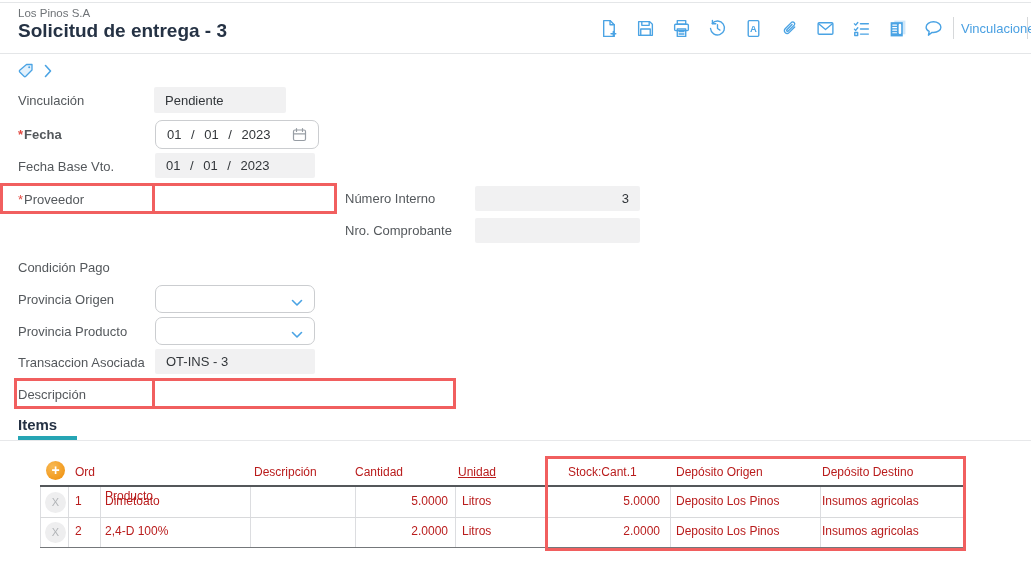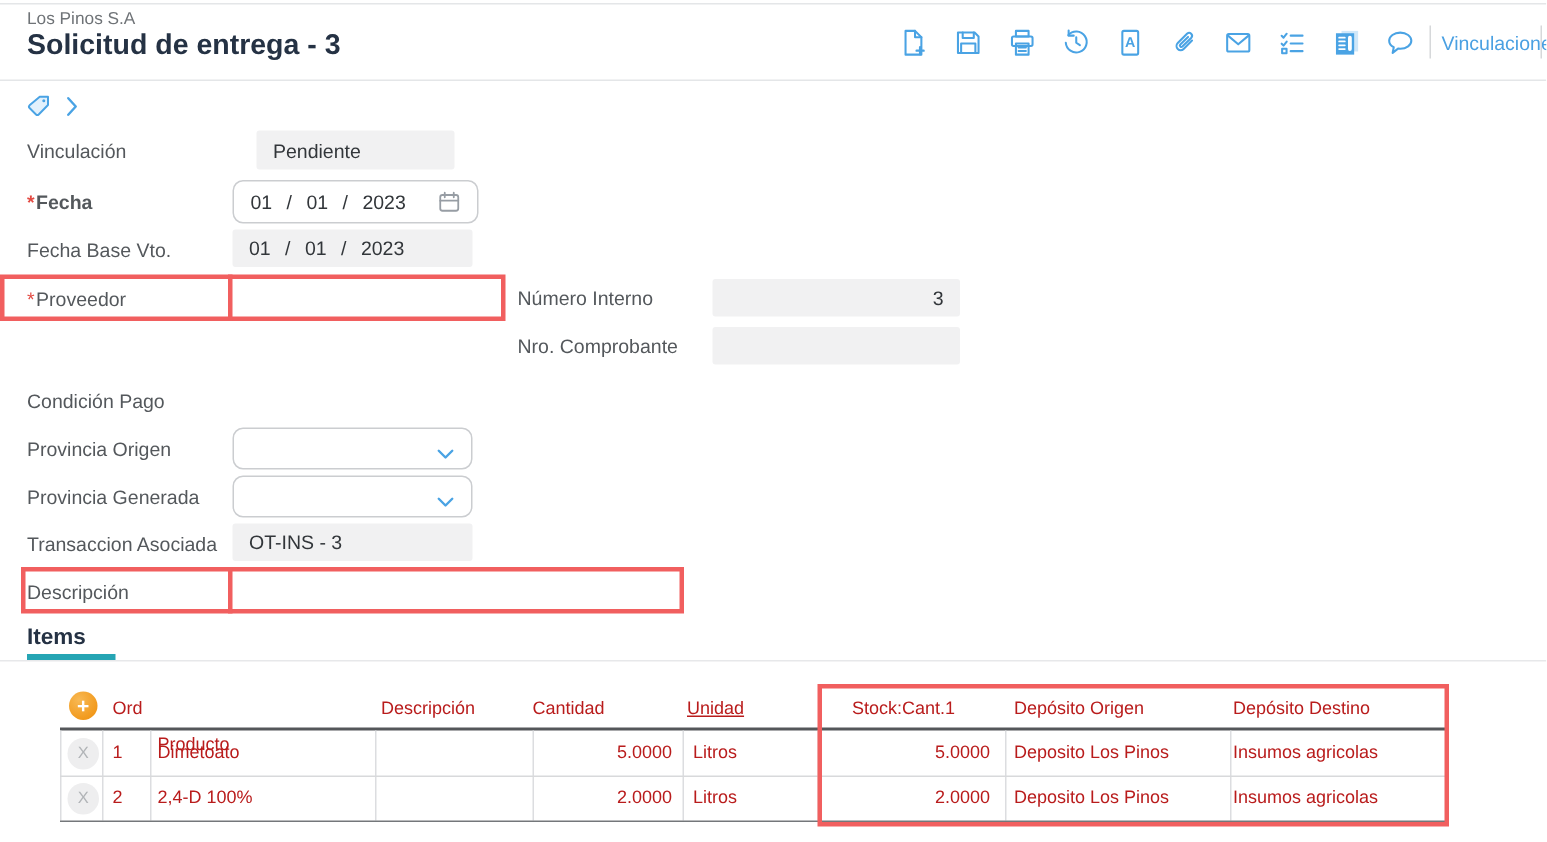--- a/index.html
+++ b/index.html
@@ -124,21 +124,21 @@
         <circle cx="12.2" cy="5.2" r="1" fill="#4aa3e4" stroke="none"></circle>
       </svg>
   </span>
   <span class="abs ic" style="left:44px;top:64px;width:9px;height:14px;">
     <svg viewBox="0 0 9 14">
         <path d="M1.5 1.5l5 5.5-5 5.5" stroke-width="1.6"></path>
       </svg>
   </span>
 
   <div class="lbl" style="left:18px;top:93px;">Vinculación</div>
-  <div class="fld ro" style="left:171px;top:87px;width:132px;height:26px;">
+  <div class="fld ro" style="left:154px;top:87px;width:132px;height:26px;">
     <span>Pendiente</span>
   </div>
 
   <div class="lbl" style="left:18px;top:127px;font-weight:bold;"><span class="req">*</span><span>Fecha</span></div>
   <div class="fld ed" style="left:155px;top:120px;width:164px;height:29px;border-radius:7px;">
     <span class="date-txt">01 / 01 / 2023</span>
     <span class="cal">
       <svg viewBox="0 0 15 15">
           <rect x="1.5" y="3" width="12" height="10.5" rx="1.5"></rect>
           <path d="M4.5 1.5v3M10.5 1.5v3M1.5 6.8h12"></path>
@@ -167,21 +167,21 @@
   <div class="lbl" style="left:18px;top:260px;">Condición Pago</div>
 
   <div class="lbl" style="left:18px;top:292px;">Provincia Origen</div>
   <div class="fld ed" style="left:155px;top:285px;width:160px;height:28px;border-radius:7px;">
     <span></span>
     <span class="chev"><svg viewBox="0 0 12 8">
           <path d="M1.5 1.5L6 6l4.5-4.5"></path>
         </svg></span>
   </div>
 
-  <div class="lbl" style="left:18px;top:324px;">Provincia Generada</div>
+  <div class="lbl" style="left:18px;top:324px;">Provincia Producto</div>
   <div class="fld ed" style="left:155px;top:317px;width:160px;height:28px;border-radius:7px;">
     <span></span>
     <span class="chev"><svg viewBox="0 0 12 8">
           <path d="M1.5 1.5L6 6l4.5-4.5"></path>
         </svg></span>
   </div>
 
   <div class="lbl" style="left:18px;top:355px;">Transaccion Asociada</div>
   <div class="fld ro" style="left:155px;top:349px;width:160px;height:25px;">
     <span>OT-INS - 3</span>

